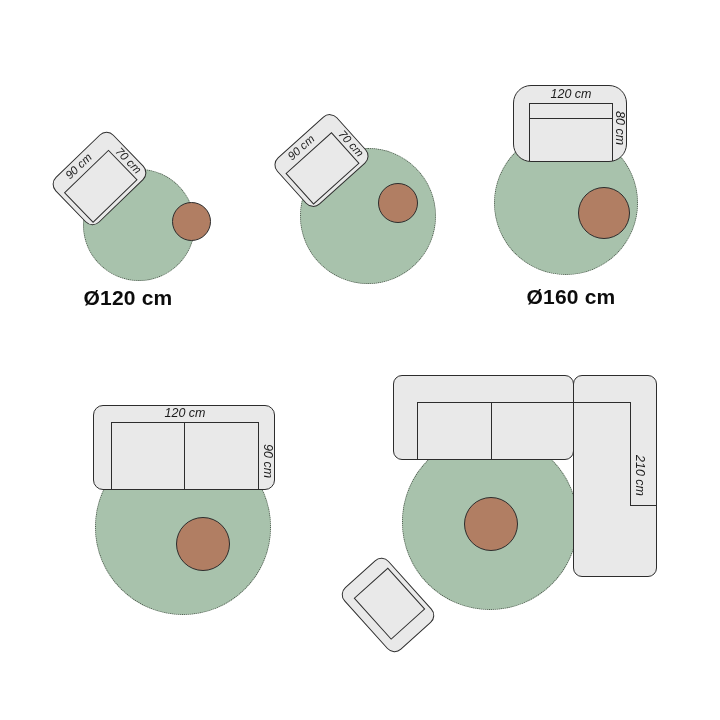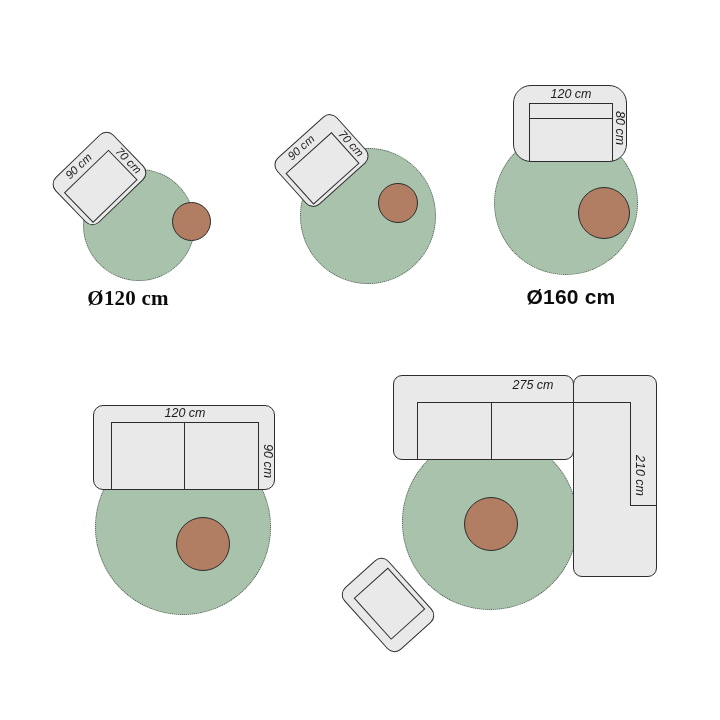--- a/index.html
+++ b/index.html
@@ -67,21 +67,21 @@
 
 <div id="canvas">
 
   <div class="abs rug" style="left:83px; top:169px; width:112px; height:112px;"></div>
   <div class="abs table" style="left:172px; top:202px; width:39px; height:39px;"></div>
   <div class="abs fur" style="left:59px; top:147px; width:81px; height:63px; border-radius:10px; transform:rotate(-44deg);">
     <div class="seat" style="left:4px; top:16px; right:13px; bottom:3px;"></div>
     <span class="dim h small" style="left:0; right:13px; top:1px;">90 cm</span>
     <span class="dim v small" style="right:0; width:14px; top:14px; bottom:0;">70 cm</span>
   </div>
-  <div class="caption" style="left:53px; top:286px;font-family:Liberation Serif, serif;">Ø120 cm</div>
+  <div class="caption" style="left:53px; top:286px;">Ø120 cm</div>
 
   <div class="abs rug" style="left:300px; top:148px; width:136px; height:136px;"></div>
   <div class="abs table" style="left:378px; top:183px; width:40px; height:40px;"></div>
   <div class="abs fur" style="left:281px; top:129px; width:81px; height:63px; border-radius:10px; transform:rotate(-42deg);">
     <div class="seat" style="left:4px; top:16px; right:13px; bottom:3px;"></div>
     <span class="dim h small" style="left:0; right:13px; top:1px;">90 cm</span>
     <span class="dim v small" style="right:0; width:14px; top:14px; bottom:0;">70 cm</span>
   </div>
 
   <div class="abs rug" style="left:494px; top:131px; width:144px; height:144px;"></div>
@@ -107,21 +107,20 @@
   <div class="abs table" style="left:464px; top:497px; width:54px; height:54px;"></div>
 
   <div class="abs" style="left:393px; top:375px; width:264px; height:202px; z-index:3;">
     <div class="fur abs" style="left:0; top:0; width:181px; height:85px; border-radius:9px;"></div>
     <div class="fur abs" style="left:180px; top:0; width:84px; height:202px; border-radius:9px;"></div>
     <div class="seatline abs" style="left:24px; top:27px; width:213px; border-top:1.7px solid var(--line,#2d2d2d); z-index:4;"></div>
     <div class="seatline abs" style="left:24px; top:27px; height:58px; width:0; border-left:1.7px solid var(--line,#2d2d2d); z-index:4;"></div>
     <div class="seatline abs" style="left:98px; top:27px; height:58px; width:0; border-left:1.7px solid var(--line,#2d2d2d); z-index:4;"></div>
     <div class="seatline abs" style="left:237px; top:27px; height:103px; width:0; border-left:1.7px solid var(--line,#2d2d2d); z-index:4;"></div>
     <div class="seatline abs" style="left:237px; top:130px; width:27px; border-top:1.7px solid var(--line,#2d2d2d); z-index:4;"></div>
-    <span class="dim h" style="left:40px; width:200px; top:4px; z-index:5;">275 cm</span>
     <span class="dim v" style="left:239px; width:14px; top:55px; height:90px; z-index:5;">210 cm</span>
   </div>
 
   <div class="abs fur" style="left:346px; top:575px; width:84px; height:60px; border-radius:10px; transform:rotate(48deg);">
     <div class="seat" style="left:13px; top:4px; right:13px; bottom:8px;"></div>
   </div>
 
 
 </div>
 

